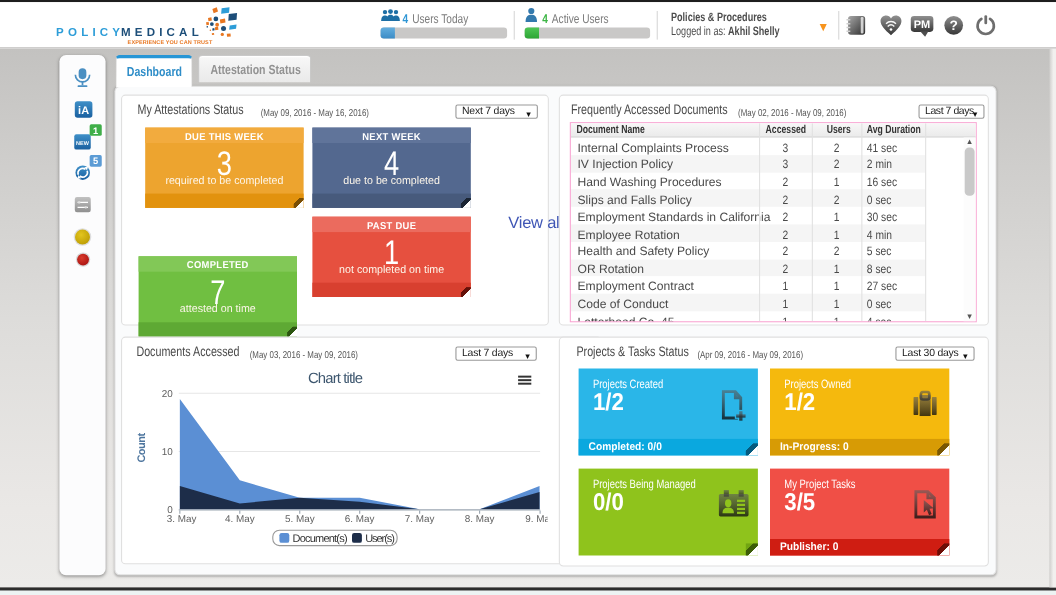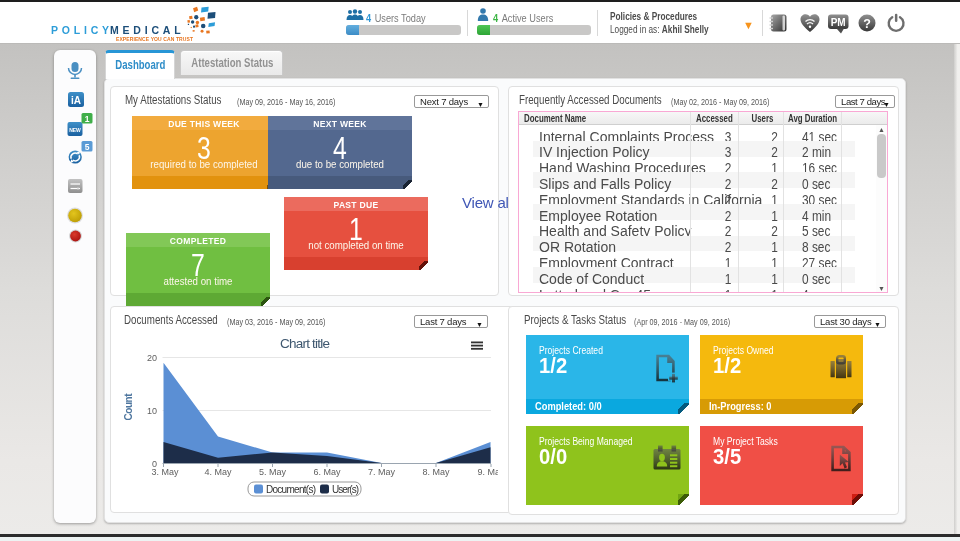--- a/index.html
+++ b/index.html
@@ -67,21 +67,21 @@
 .acard .cap { position:absolute; width:100%; top:43px; text-align:center; color:#fdf6ea; font-size:10px; line-height:12px; transform:scaleX(0.97); }
 .acard .foot { position:absolute; left:0; bottom:0; width:100%; height:13px; }
 .acard .fold { position:absolute; right:0; bottom:0; width:9px; height:9px; }
 .viewall { position:absolute; left:351px; top:106.5px; color:#3f56b5; font-size:15px; letter-spacing:-0.2px; white-space:nowrap; }
 
 
 #tbl { position:absolute; left:9px; top:24px; width:370px; height:182px; border:1px solid #f9a8d4; overflow:hidden; }
 #tbl .hrow { position:absolute; left:0; top:0; width:100%; height:13px; background:linear-gradient(#f7f7f7,#ebebeb); border-bottom:1px solid #cfcfcf; }
 #tbl .hcell { position:absolute; top:0px; font-size:10.5px; font-weight:bold; color:#333; transform:scaleX(0.75); }
 #tbl .hcell.l { transform-origin:0 0; }
-.trow { position:absolute; left:14px; width:322px; height:15.75px; font-size:14px; color:#4a4a4a; }
+.trow { position:absolute; left:0; width:322px; height:15.75px; font-size:11px; color:#4a4a4a; }
 .trow.alt { background:#f5f5f5; }
 .tc { position:absolute; top:3.5px; } .c { text-align:center; } .trow .c { transform:scaleX(0.85); } .tc.d { transform:scaleX(0.85); transform-origin:0 50%; }
 .colline { position:absolute; top:0; width:1px; height:100%; background:#e2e2e2; }
 
 #sbar { position:absolute; right:0px; top:13px; width:11px; height:168px; background:#fcfcfc; }
 #sthumb { position:absolute; left:1px; top:9px; width:9px; height:44px; background:#c9c9c9; border-radius:4px; }
 .sarrow { position:absolute; left:2px; font-size:7px; color:#555; }
 
 
 .pcard { position:absolute; width:163px; height:79px; color:#fff;text-decoration:underline; }
@@ -282,21 +282,21 @@
       <div class="sel" style="left:303px;width:75px;">Next 7 days<span class="ar">▼</span></div>
       <div class="acard" style="left:21px;top:29px;">
         <div style="position:absolute;inset:0;background:#eda42f;"></div>
         <div class="band" style="background:#f2ab3e;"></div>
         <div class="bandtext">DUE THIS WEEK</div>
         <div class="num">3</div>
         <div class="cap">required to be completed</div>
         <div class="foot" style="background:#e2920e;"></div>
         <div class="fold" style="background:linear-gradient(to bottom right,#e2920e 30%,#7a4e04 30% 58%,#fff 58%);"></div>
       </div>
-      <div class="acard" style="left:157px;top:29px;border-radius:13px;">
+      <div class="acard" style="left:173px;top:29px;border-radius:13px;">
         <div style="position:absolute;inset:0;background:#53688f;"></div>
         <div class="band" style="background:#60749a;"></div>
         <div class="bandtext">NEXT WEEK</div>
         <div class="num">4</div>
         <div class="cap">due to be completed</div>
         <div class="foot" style="background:#475a7c;"></div>
         <div class="fold" style="background:linear-gradient(to bottom right,#475a7c 30%,#1a2433 30% 58%,#fff 58%);"></div>
       </div>
       <div class="acard" style="left:15px;top:110px;margin-top:36px;">
         <div style="position:absolute;inset:0;background:#70bf41;"></div>
@@ -513,17 +513,20 @@
         <div class="fold" style="background:linear-gradient(to bottom right,#71a512 30%,#3c5c07 30% 58%,#fff 58%);"></div>
       </div>
       <div class="pcard" style="left:191px;top:119px;">
         <div style="position:absolute;inset:0;background:#f04f46;"></div>
         <div class="t">My Project Tasks</div>
         <div class="n">3/5</div>
         <svg style="left:130px;top:19px" width="22" height="27" viewBox="0 0 22 27">
           <path d="M13.5 2 H2.6 V25 H19.4 V7.6 L13.5 2 Z M13.5 2 V7.6 H19.4" fill="none" stroke="url(#gdark)" stroke-width="2.6"></path>
           <path d="M9.8 9.5 L9.8 21 L12.6 18.3 L14.6 23.4 L17 22.3 L15 17.4 L18.8 17 Z" fill="url(#gdark)"></path>
         </svg>
+        <div class="foot" style="background:#cf1d12;">
+            <span>Publisher: 0</span>
+          </div>
         <div class="fold" style="background:linear-gradient(to bottom right,#cf1d12 30%,#6e0d06 30% 58%,#fff 58%);"></div>
       </div>
     </div>
   </div>
 </div>
 
 </body></html>

